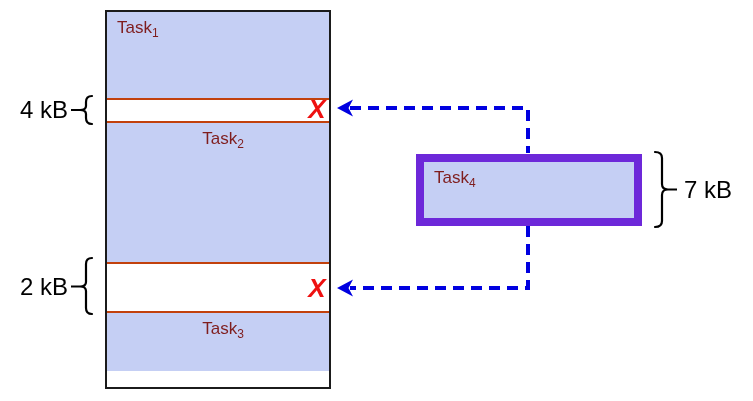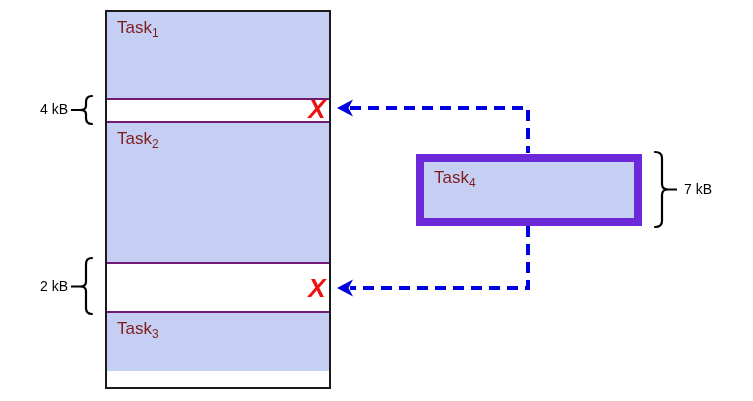--- a/index.html
+++ b/index.html
@@ -12,21 +12,21 @@
   }
   .canvas{position:absolute;left:0;top:0;width:753px;height:401px;}
 
   
   .memcol{
     position:absolute;left:105px;top:10px;width:226px;height:379px;
     box-sizing:border-box;border:2px solid #1b1b1b;
     display:flex;flex-direction:column;
   }
   .cell{box-sizing:border-box;width:100%;}
-  .cell + .cell{border-top:2px solid #701a75;}
+  .cell + .cell{border-top:2px solid #c2410c;text-align:center;}
   .cell.task{background:#c5cff4;}
   .cell.gap{background:#ffffff;}
   .h-task1{height:86px;}
   .h-gap1{height:23px;}
   .h-task2{height:141px;}
   .h-gap2{height:49px;}
   .h-task3{height:60px;}
 
   
   .task4box{
@@ -35,21 +35,21 @@
   }
 
   .tlabel{
     display:block;padding:6px 0 0 10px;
     font-size:17px;color:#7f1d1d;line-height:1.2;
   }
   .tlabel sub{font-size:12px;line-height:0;}
 
   
   .sizelabel{
-    position:absolute;font-size:14px;color:#000000;
+    position:absolute;font-size:24px;color:#000000;
     height:23px;line-height:23px;white-space:nowrap;
   }
   .lbl-4kb{left:8px;top:98px;width:60px;text-align:right;}
   .lbl-8kb{left:8px;top:275px;width:60px;text-align:right;}
   .lbl-12kb{left:684px;top:178px;text-align:left;}
 
   
   svg.overlay{position:absolute;left:0;top:0;width:753px;height:401px;pointer-events:none;}
   .brace{fill:none;stroke:#000000;stroke-width:2.2;stroke-linecap:round;}
   .tick{stroke:#000000;stroke-width:2;}

